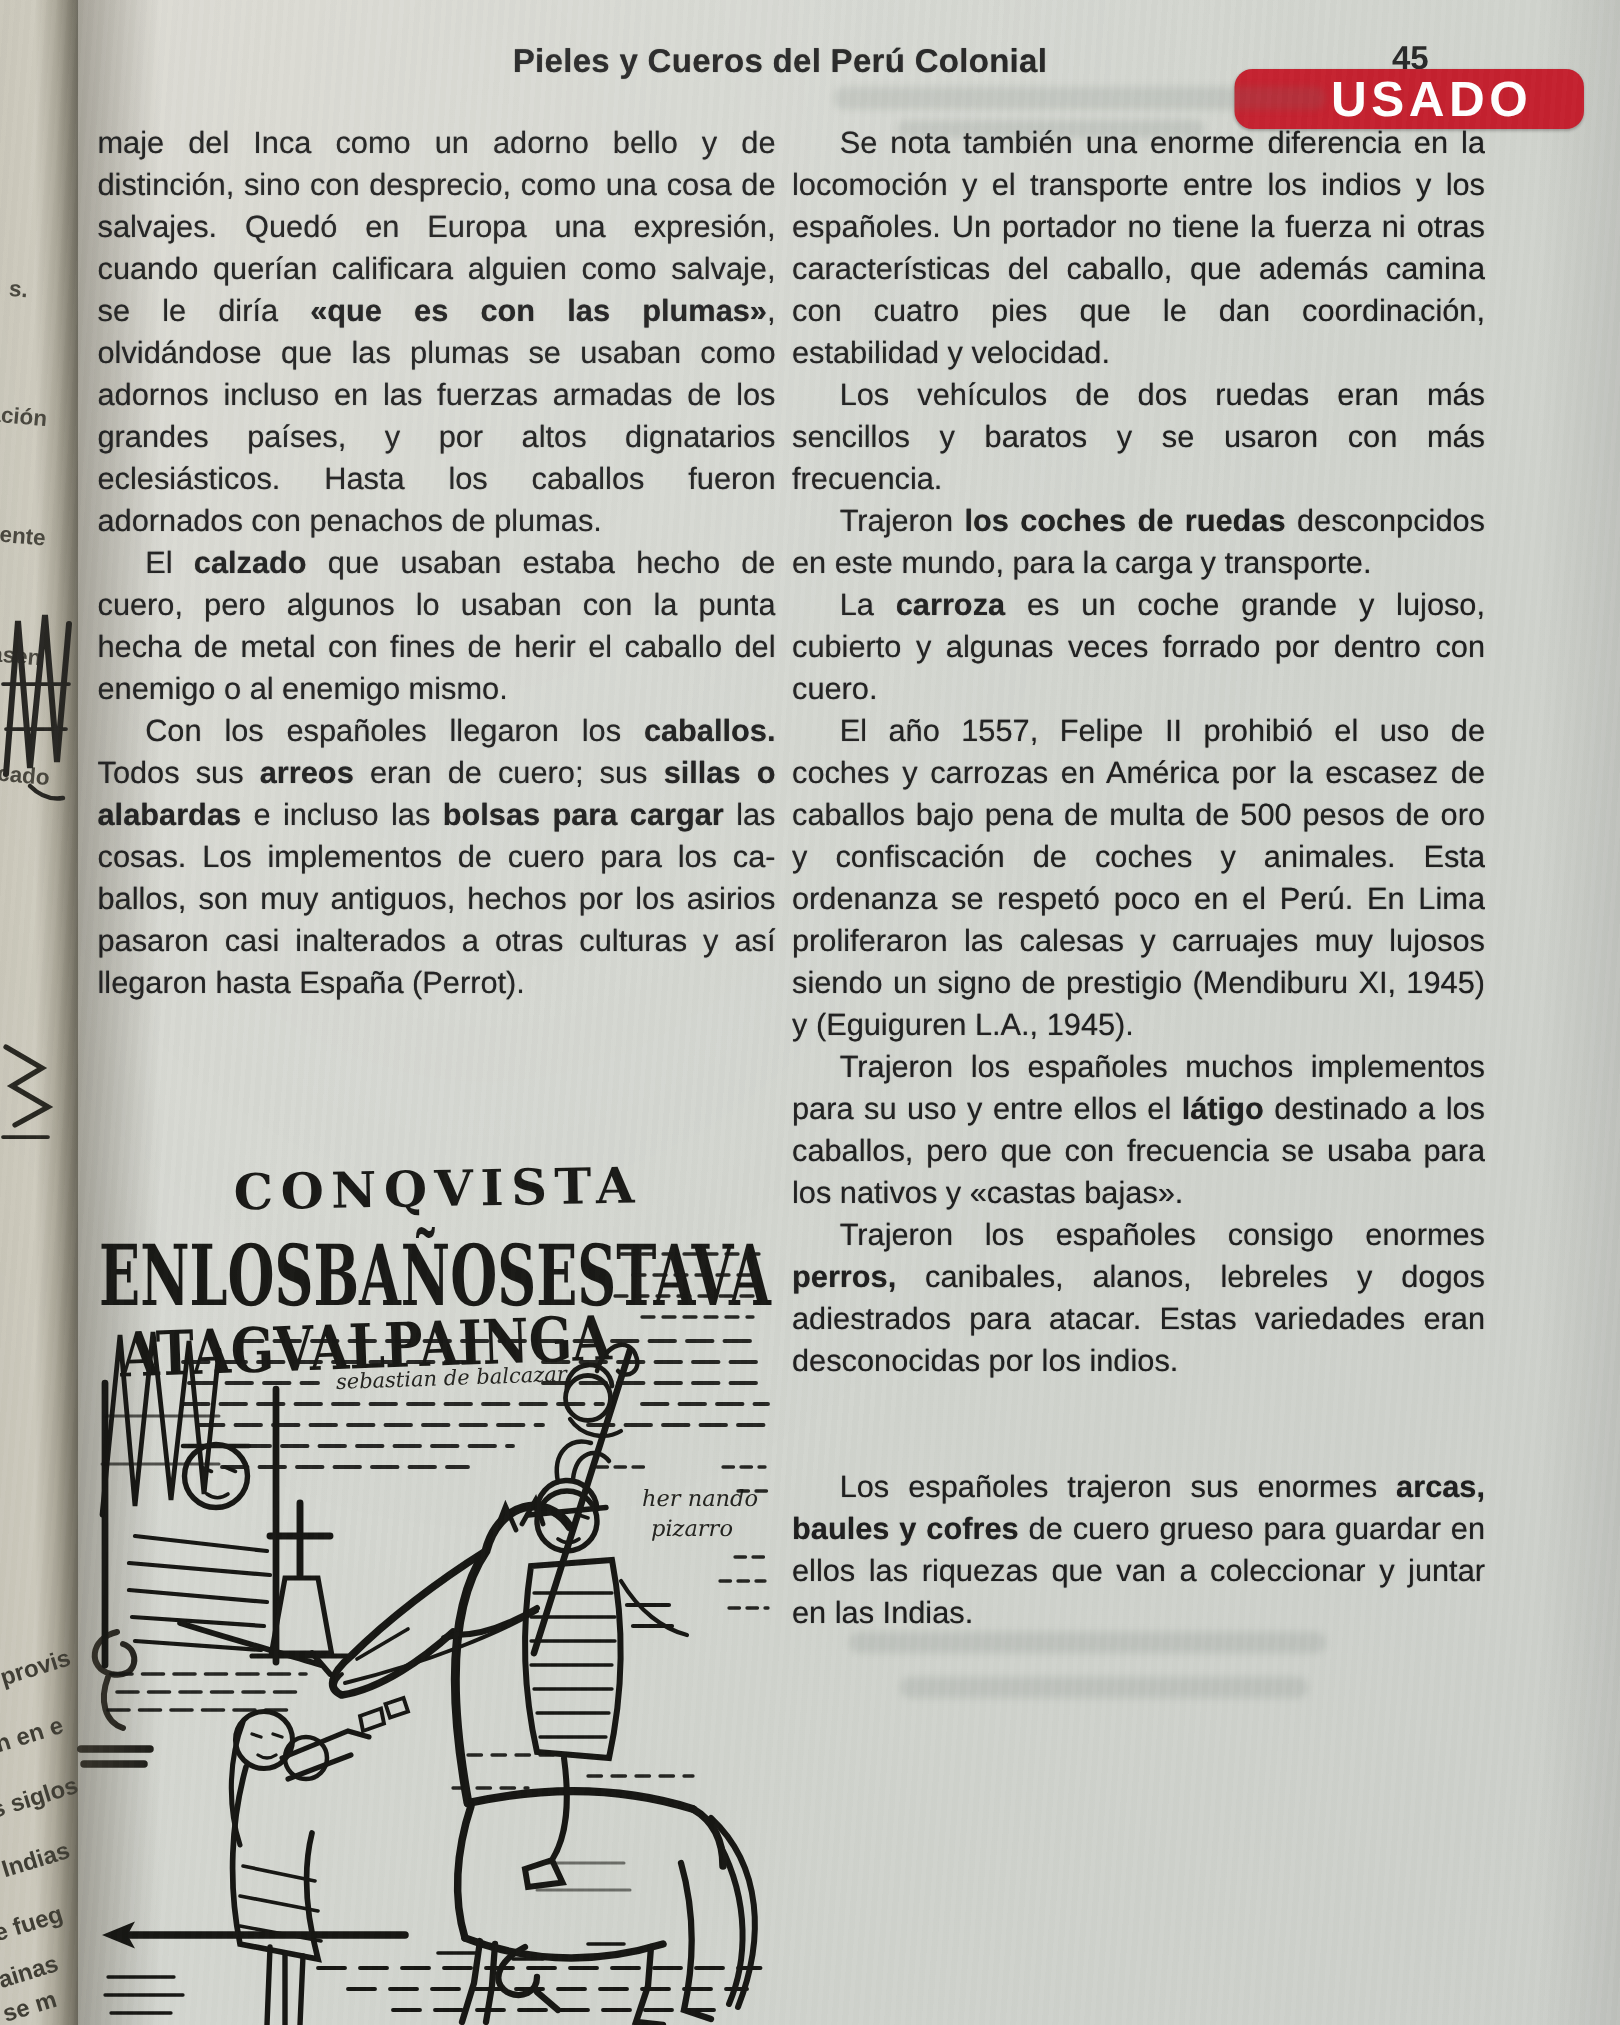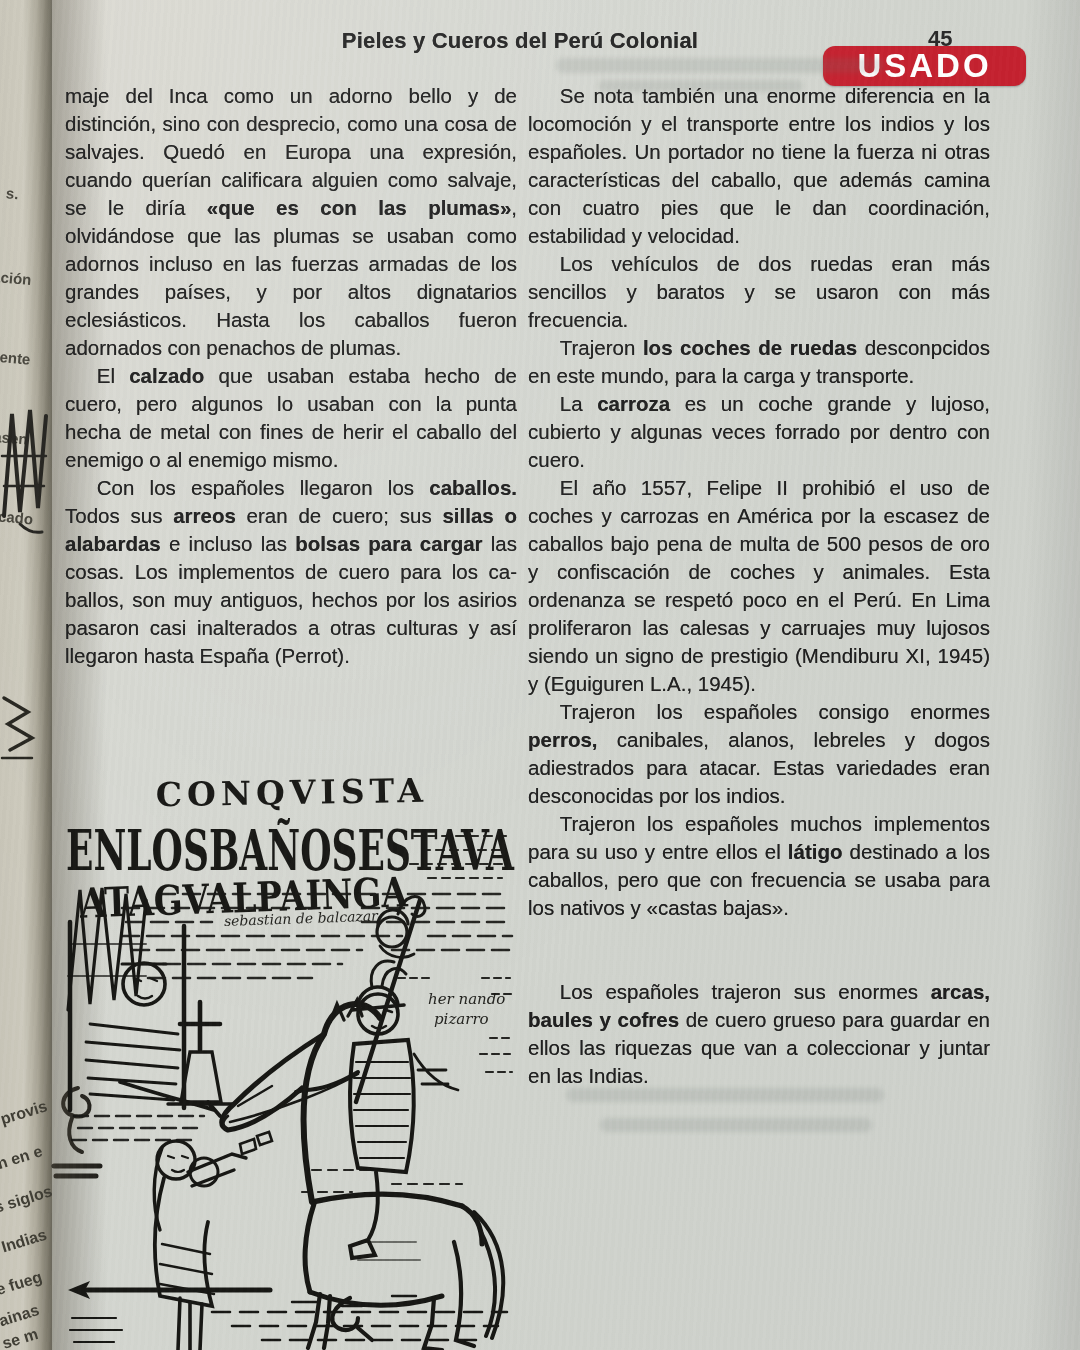--- a/index.html
+++ b/index.html
@@ -34,20 +34,21 @@
     text-shadow:0 0 .6px rgba(20,20,20,.65);
   }
   .page-number{
     position:absolute; top:26px; left:928px; font-size:22px; font-weight:700; color:#2a2a2a;
   }
   .usado-badge{
     position:absolute; top:46px; left:823px; width:203px; height:40px;
     border-radius:12px; display:flex; align-items:center; justify-content:center;
     font-weight:700; font-size:33px; letter-spacing:3px; color:#fff;
     box-shadow:0 1px 2px rgba(0,0,0,.25);
+    padding-left:30px;
   }
   .col{
     position:absolute; top:82px; text-align:justify;
     font-size:20.5px; line-height:28px; color:#1e1e1e;
     text-shadow:0 0 .6px rgba(25,25,25,.7); overflow:hidden;
   }
   .col-left{left:65px; width:452px; height:664px;}
   .col-right{left:528px; width:462px; height:1256px;}
   .para{margin:0;}
   .para.ind{text-indent:1.55em;}
@@ -144,22 +145,22 @@
       <p class="para"><span>maje del Inca como un adorno bello y de distinción, sino con desprecio, como una cosa de salvajes. Quedó en Europa una expresión, cuando querían calificara alguien como salvaje, se le diría </span><span class="b">«que es con las plumas»</span><span>, olvidándose que las plumas se usaban como adornos incluso en las fuerzas armadas de los grandes países, y por altos dignatarios eclesiásticos. Hasta los caballos fueron adornados con penachos de plumas.</span></p>
       <p class="para ind"><span>El </span><span class="b">calzado</span><span> que usaban estaba hecho de cuero, pero algunos lo usaban con la punta hecha de metal con fines de herir el caballo del enemigo o al enemigo mismo.</span></p>
       <p class="para ind"><span>Con los españoles llegaron los </span><span class="b">caballos.</span><span> Todos sus </span><span class="b">arreos</span><span> eran de cuero; sus </span><span class="b">sillas o alabardas</span><span> e incluso las </span><span class="b">bolsas para cargar</span><span> las cosas. Los implementos de cuero para los ca-ballos, son muy antiguos, hechos por los asirios pasaron casi inalterados a otras culturas y así llegaron hasta España (Perrot).</span></p>
     </div>
   <div class="col col-right">
       <p class="para ind"><span>Se nota también una enorme diferencia en la locomoción y el transporte entre los indios y los españoles. Un portador no tiene la fuerza ni otras características del caballo, que además camina con cuatro pies que le dan coordinación, estabilidad y velocidad.</span></p>
       <p class="para ind"><span>Los vehículos de dos ruedas eran más sencillos y baratos y se usaron con más frecuencia.</span></p>
       <p class="para ind"><span>Trajeron </span><span class="b">los coches de ruedas</span><span> desconpcidos en este mundo, para la carga y transporte.</span></p>
       <p class="para ind"><span>La </span><span class="b">carroza</span><span> es un coche grande y lujoso, cubierto y algunas veces forrado por dentro con cuero.</span></p>
       <p class="para ind"><span>El año 1557, Felipe II prohibió el uso de coches y carrozas en América por la escasez de caballos bajo pena de multa de 500 pesos de oro y confiscación de coches y animales. Esta ordenanza se respetó poco en el Perú. En Lima proliferaron las calesas y carruajes muy lujosos siendo un signo de prestigio (Mendiburu XI, 1945) y (Eguiguren L.A., 1945).</span></p>
+      <p class="para ind"><span>Trajeron los españoles muchos implementos para su uso y entre ellos el </span><span class="b">látigo</span><span> destinado a los caballos, pero que con frecuencia se usaba para los nativos y «castas bajas».</span></p>
       <p class="para ind"><span>Trajeron los españoles consigo enormes </span><span class="b">perros,</span><span> canibales, alanos, lebreles y dogos adiestrados para atacar. Estas variedades eran desconocidas por los indios.</span></p>
-      <p class="para ind"><span>Trajeron los españoles muchos implementos para su uso y entre ellos el </span><span class="b">látigo</span><span> destinado a los caballos, pero que con frecuencia se usaba para los nativos y «castas bajas».</span></p>
       <p class="para ind gap"><span>Los españoles trajeron sus enormes </span><span class="b">arcas, baules y cofres</span><span> de cuero grueso para guardar en ellos las riquezas que van a coleccionar y juntar en las Indias.</span></p>
     </div>
 
   <svg class="illus" viewBox="0 0 455 578">
     <g fill="none" stroke="#161613" stroke-linecap="round">
 
       <text x="230" y="32" font-size="33" font-weight="bold" font-family="'DejaVu Serif',serif" text-anchor="middle" letter-spacing="5" fill="#161613" stroke="none" transform="rotate(-1 230 28)">CONQVISTA</text>
       <text x="228" y="98" font-size="56" font-weight="bold" font-family="'DejaVu Serif',serif" text-anchor="middle" textLength="448" lengthAdjust="spacingAndGlyphs" fill="#161613" stroke="none">ENLOSBAÑOSESTAVA</text>
       <text x="182" y="140" font-size="41" font-weight="bold" font-family="'DejaVu Serif',serif" text-anchor="middle" textLength="328" lengthAdjust="spacingAndGlyphs" fill="#161613" stroke="none" transform="rotate(-2 182 134)">ATAGVALPAINGA</text>
 

